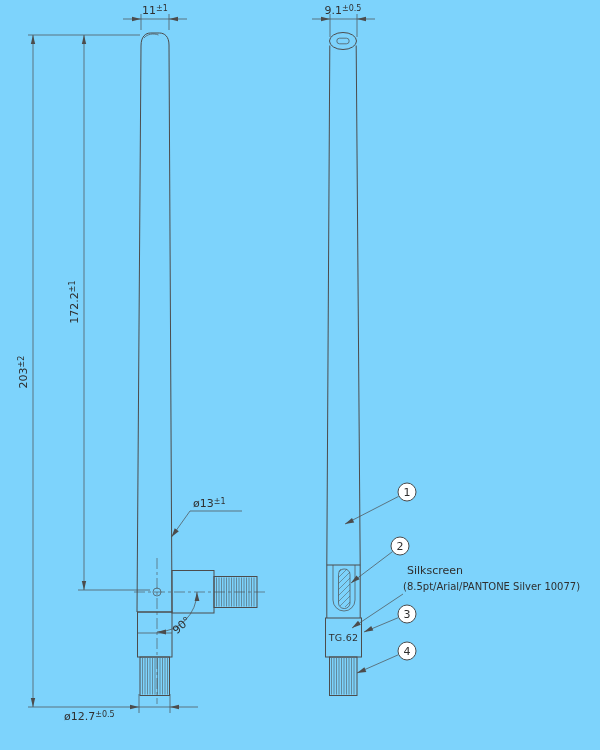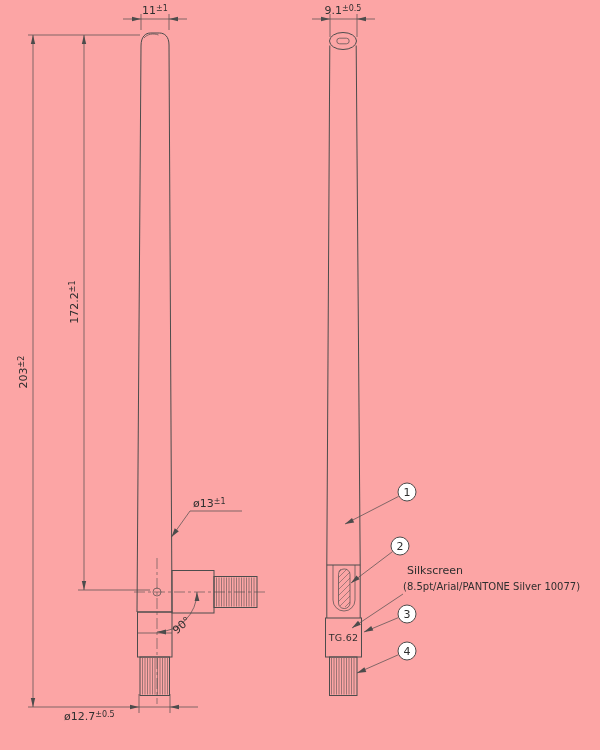--- a/index.html
+++ b/index.html
@@ -1,16 +1,16 @@
 <!DOCTYPE html>
 <html><head>
 <meta charset="utf-8">
 <style>
   html,body{margin:0;padding:0;background:#ffffff;}
-  .stage{width:600px;height:750px;background:#fca5a5;position:relative;overflow:hidden;
+  .stage{width:600px;height:750px;background:#7dd3fc;position:relative;overflow:hidden;
          font-family:"DejaVu Sans","Liberation Sans",sans-serif;}
   svg{display:block;}
   svg text{fill:#2f2f2f;font-family:"DejaVu Sans","Liberation Sans",sans-serif;font-size:11px;}
   .tol{font-size:8px;}
   .lbl-small{font-size:10px;}
   .model{font-size:9.5px;letter-spacing:.2px;}
   .ol{fill:none;stroke:#4c4c4c;stroke-width:1;}
   .thin{fill:none;stroke:#4c4c4c;stroke-width:.7;}
   .cl{fill:none;stroke:#4c4c4c;stroke-width:.6;stroke-dasharray:11 3 3 3;}
   .thread{fill:none;stroke:#4c4c4c;stroke-width:.55;}

